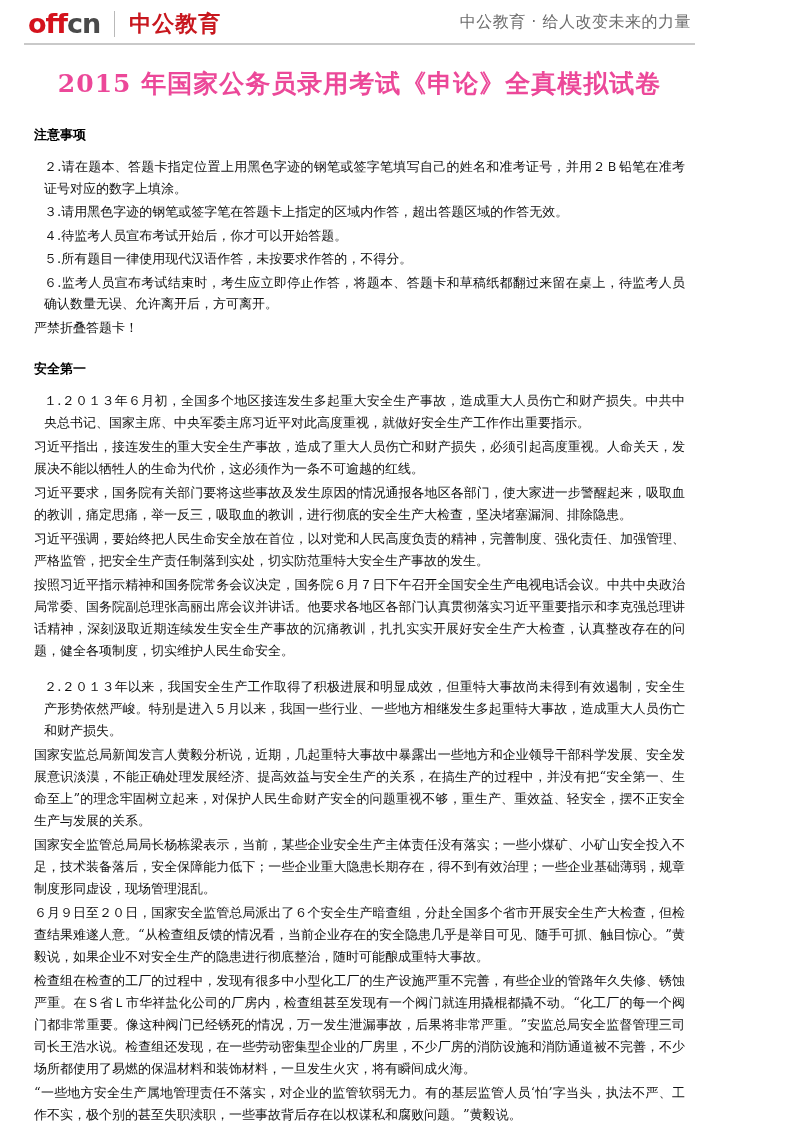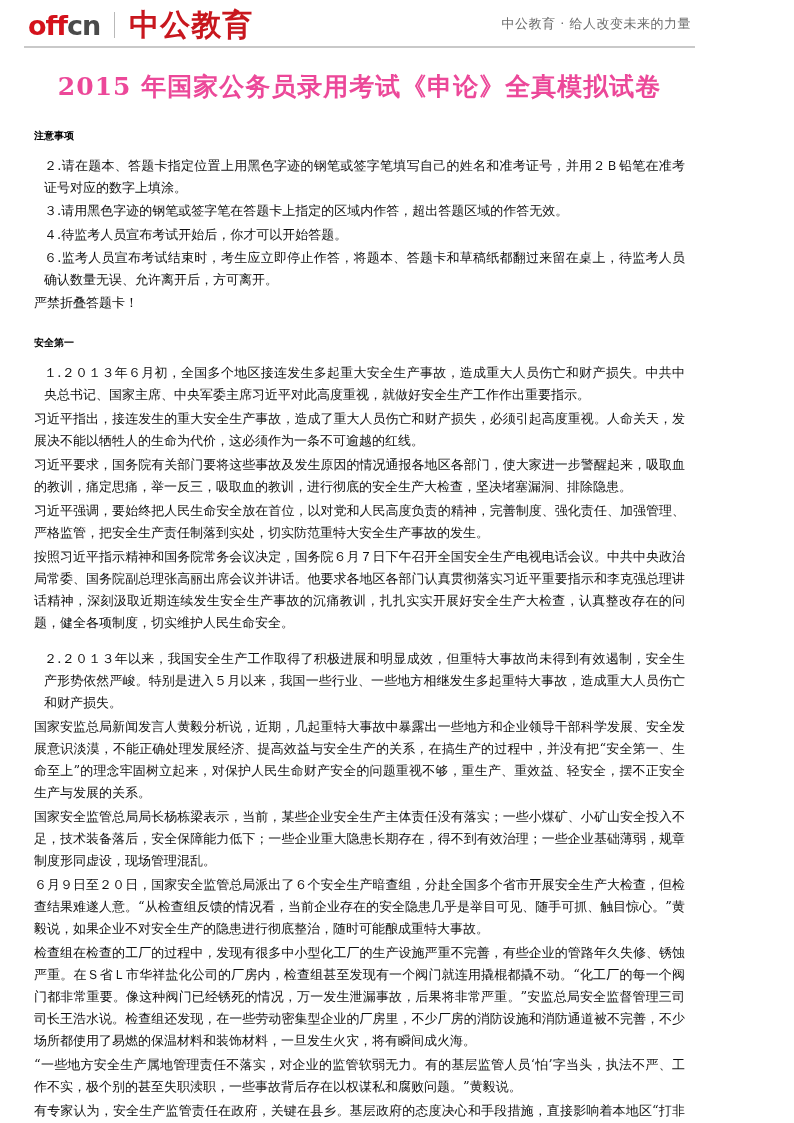--- a/index.html
+++ b/index.html
@@ -55,28 +55,28 @@
     letter-spacing: -1px;
     line-height: 1;
   }
   .brand-divider {
     width: 1px;
     height: 26px;
     background: #b9b9b9;
     margin: 0 8px;
   }
   .brand-zh {
-    font-size: 30px;
+    font-size: 22px;
     font-weight: bold;
     color: #c8171e;
     letter-spacing: 1px;
     line-height: 1;
   }
   .slogan {
-    font-size: 13px;
+    font-size: 16px;
     color: #6b6b6b;
     letter-spacing: 0.5px;
     padding-bottom: 2px;
   }
   .header-rule {
     height: 2px;
     background: #c9c9c9;
     margin: 0 24px;
   }
 
@@ -90,21 +90,21 @@
     margin: 22px 0 26px 0;
     font-family: "DejaVu Serif", "Liberation Serif", serif;
   }
 
   
   .content {
     padding: 0 34px;
     box-sizing: border-box;
   }
   .section-heading {
-    font-size: 10px;
+    font-size: 13px;
     font-weight: bold;
     color: #000;
     margin: 6px 0 12px 0;
     font-family: Liberation Serif, serif;
   }
   .section-heading.second {
     margin-top: 22px;
   }
   p.para {
     font-size: 13px;
@@ -149,20 +149,21 @@
   <div class="doc-title">2015 年国家公务员录用考试《申论》全真模拟试卷</div>
 
   <div class="content">
 
     <div class="section-heading">注意事项</div>
 
     <div class="notice-block">
       <p class="para indent">２.请在题本、答题卡指定位置上用黑色字迹的钢笔或签字笔填写自己的姓名和准考证号，并用２Ｂ铅笔在准考证号对应的数字上填涂。</p>
       <p class="para indent">３.请用黑色字迹的钢笔或签字笔在答题卡上指定的区域内作答，超出答题区域的作答无效。</p>
       <p class="para indent">４.待监考人员宣布考试开始后，你才可以开始答题。</p>
+      <p class="para indent">５.所有题目一律使用现代汉语作答，未按要求作答的，不得分。</p>
       <p class="para indent">６.监考人员宣布考试结束时，考生应立即停止作答，将题本、答题卡和草稿纸都翻过来留在桌上，待监考人员确认数量无误、允许离开后，方可离开。</p>
       <p class="para">严禁折叠答题卡！</p>
     </div>
 
     <div class="section-heading second">安全第一</div>
 
     <div class="material-block">
       <p class="para indent">１.２０１３年６月初，全国多个地区接连发生多起重大安全生产事故，造成重大人员伤亡和财产损失。中共中央总书记、国家主席、中央军委主席习近平对此高度重视，就做好安全生产工作作出重要指示。</p>
       <p class="para">习近平指出，接连发生的重大安全生产事故，造成了重大人员伤亡和财产损失，必须引起高度重视。人命关天，发展决不能以牺牲人的生命为代价，这必须作为一条不可逾越的红线。</p>
       <p class="para">习近平要求，国务院有关部门要将这些事故及发生原因的情况通报各地区各部门，使大家进一步警醒起来，吸取血的教训，痛定思痛，举一反三，吸取血的教训，进行彻底的安全生产大检查，坚决堵塞漏洞、排除隐患。</p>

